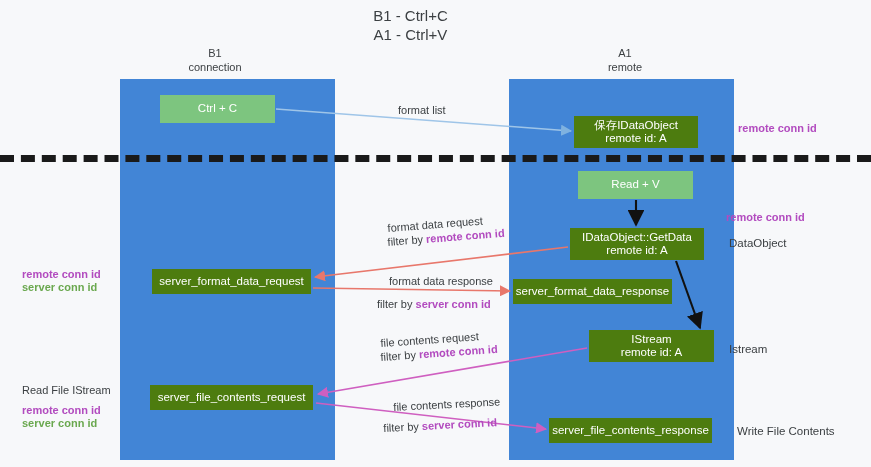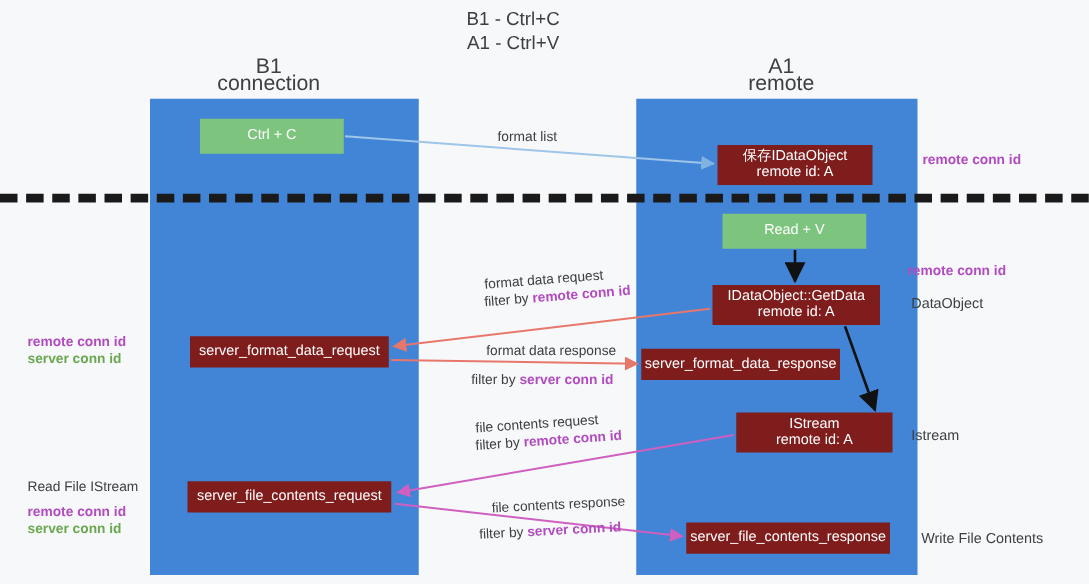--- a/index.html
+++ b/index.html
@@ -16,21 +16,21 @@
 
   
   .title{
     left:0;top:6px;width:821px;text-align:center;
     font-size:15px;color:#3c4043;line-height:19px;
     white-space:pre;
   }
 
   
   .colhead{
-    font-size:17px;color:#3c4043;text-align:center;line-height:14px;
+    font-size:11px;color:#3c4043;text-align:center;line-height:14px;
     white-space:pre;
   }
   #head-b1{left:125px;top:46px;width:180px;}
   #head-a1{left:510px;top:46px;width:230px;}
 
   
   .lane{background:#4285d6;}
   #lane-b1{left:120px;top:79px;width:215px;height:381px;}
 
   
@@ -50,21 +50,21 @@
     line-height:13.5px;
     text-align:center;
     display:flex;
     flex-direction:column;
     align-items:center;
     justify-content:center;
     white-space:pre;
     padding:5px 4px;
   }
   .green{background:#7dc57f;}
-  .orange{background:#7f1d1d;}
+  .orange{background:#4d7c0f;}
 
   #box-ctrlc{left:160px;top:95px;width:115px;height:28px;}
   #box-ctrlv{left:578px;top:171px;width:115px;height:28px;}
   #box-idataobject{left:574px;top:116px;width:124px;height:32px;}
   #box-getdata{left:570px;top:228px;width:134px;height:32px;}
   #box-istream{left:589px;top:330px;width:125px;height:32px;}
   #box-srv-fmt-req{left:152px;top:269px;width:159px;height:25px;}
   #box-srv-fmt-resp{left:513px;top:279px;width:159px;height:25px;}
   #box-srv-file-req{left:150px;top:385px;width:163px;height:25px;}
   #box-srv-file-resp{left:549px;top:418px;width:163px;height:25px;}

